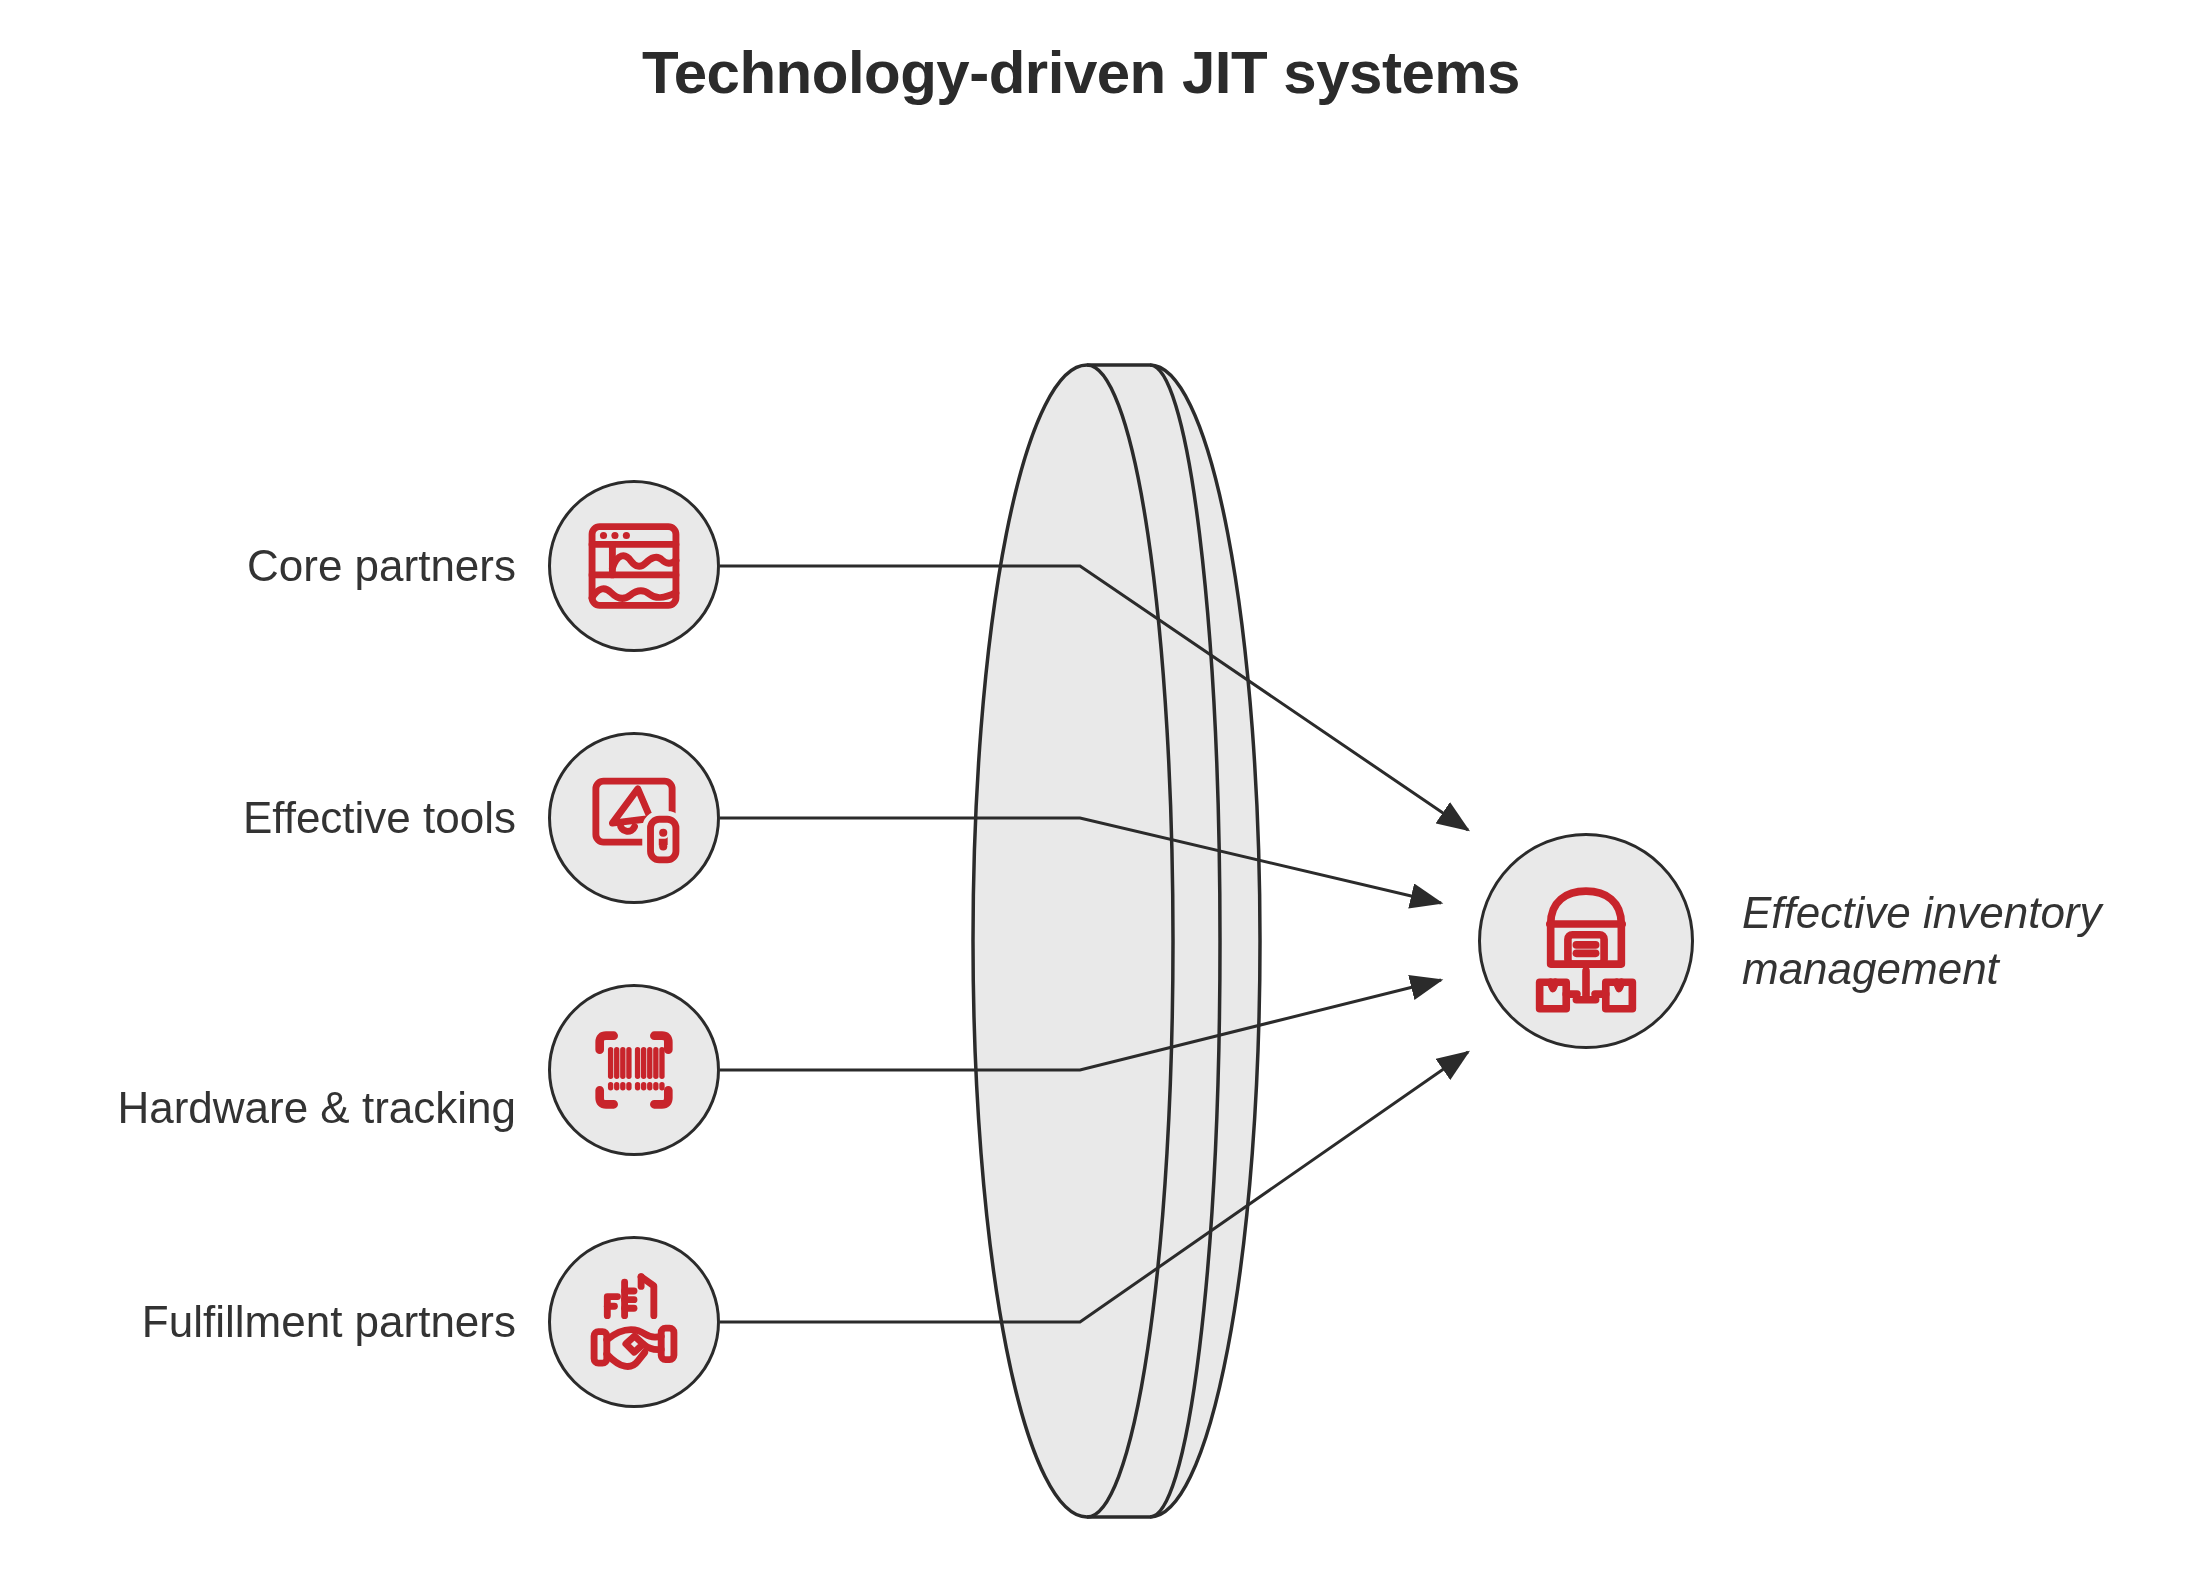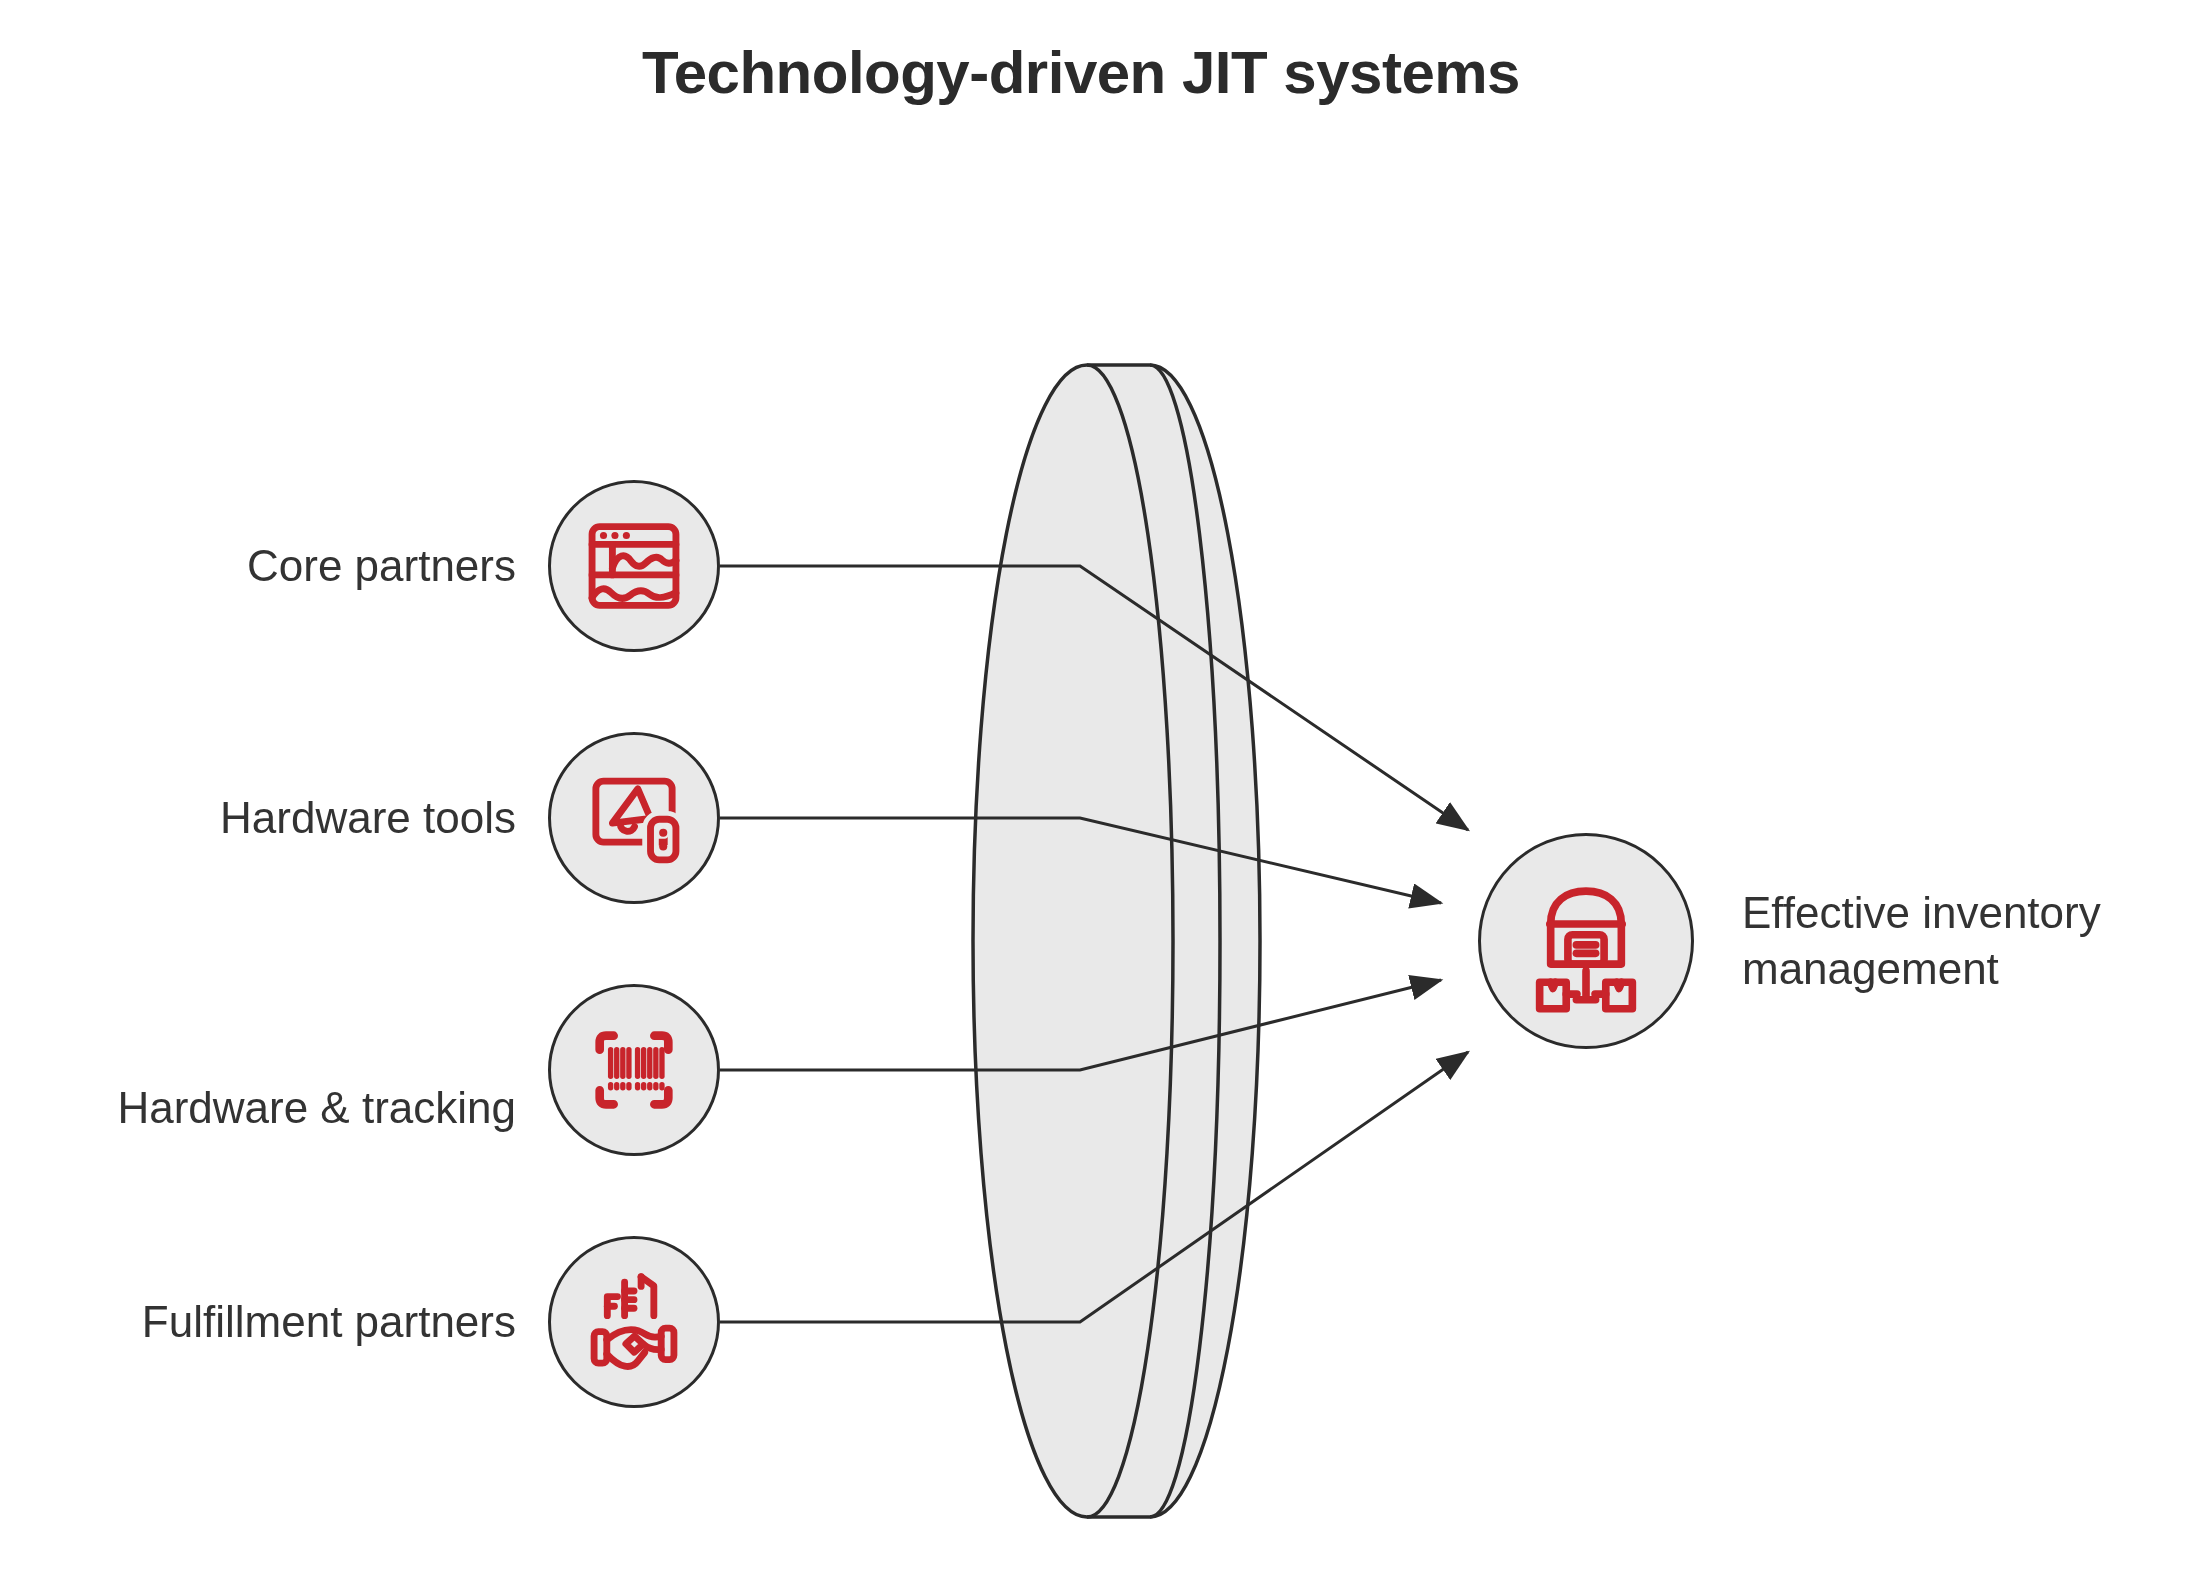--- a/index.html
+++ b/index.html
@@ -33,21 +33,21 @@
     display:flex;align-items:center;justify-content:center;
   }
   .node-circle.output{width:216px;height:216px;}
   .node-label{
     position:absolute;
     color:var(--text);
     font-size:44px;line-height:1.28;
     transform:translateY(-50%);
   }
   .node-label.left{left:0;width:516px;text-align:right;}
-  .node-label.right{left:1742px;width:440px;text-align:left;}
+  .node-label.right{left:1742px;width:440px;text-align:left;font-style:italic;}
   
   .licon *{stroke:var(--red);fill:none;stroke-width:2.7;stroke-linecap:round;stroke-linejoin:round;}
   .licon .thick{stroke-width:3.4;}
   .licon .bar{stroke-width:2.1;}
   .licon .dot{fill:var(--red);stroke:none;}
   .licon .halo{stroke:var(--gray);stroke-width:6.5;}
   .lens-sil{fill:var(--gray);stroke:var(--dark);stroke-width:3.5;}
   .lens-in{fill:none;stroke:var(--dark);stroke-width:3.5;}
   .conn{fill:none;stroke:var(--dark);stroke-width:3;}
   .arrowhead{fill:var(--dark);}
@@ -86,21 +86,21 @@
       <circle class="dot" cx="12" cy="12" r="1.4"></circle>
       <circle class="dot" cx="16.5" cy="12" r="1.4"></circle>
       <circle class="dot" cx="21" cy="12" r="1.4"></circle>
       <path d="M15.5 15.5 V27.5"></path>
       <path d="M7.5 27.5 H40.5"></path>
       <path d="M15.5 24.8 C17.5 19.2 20.5 18.8 22.8 22 C24.6 24.4 26.6 24.8 28.6 22.8 C30.6 20.8 33 19.6 35 21.6 C36.6 23.2 38.6 23.4 40.5 21.8"></path>
       <path d="M7.5 36.5 C10 32.5 12.5 32 15 34.5 C17.5 37 20 37.5 22.5 35.5 C25 33.5 27.5 33 30 35 C32.5 37 35.5 37 40.5 34.5"></path>
     </svg>
   </div>
 
-  <div class="node-label left" style="top:818px;">Hardware tools</div>
+  <div class="node-label left" style="top:818px;">Effective tools</div>
   <div class="node-circle" style="left:548px;top:732px;">
     <svg class="licon" width="122" height="122" viewBox="0 0 48 48">
       <rect x="9" y="9.5" width="30" height="24" rx="3"></rect>
       <path d="M15.5 26 L25.5 12.5 L30.5 24.2 Z"></path>
       <path d="M18.6 26.4 A2.9 2.9 0 0 0 24.2 27.4"></path>
       <rect class="halo" x="30.5" y="24.5" width="10" height="16" rx="3.4"></rect>
       <rect x="30.5" y="24.5" width="10" height="16" rx="3.4"></rect>
       <circle class="dot" cx="35.5" cy="29.8" r="1.6"></circle>
       <circle class="dot" cx="35.5" cy="35.2" r="1.6"></circle>
     </svg>

